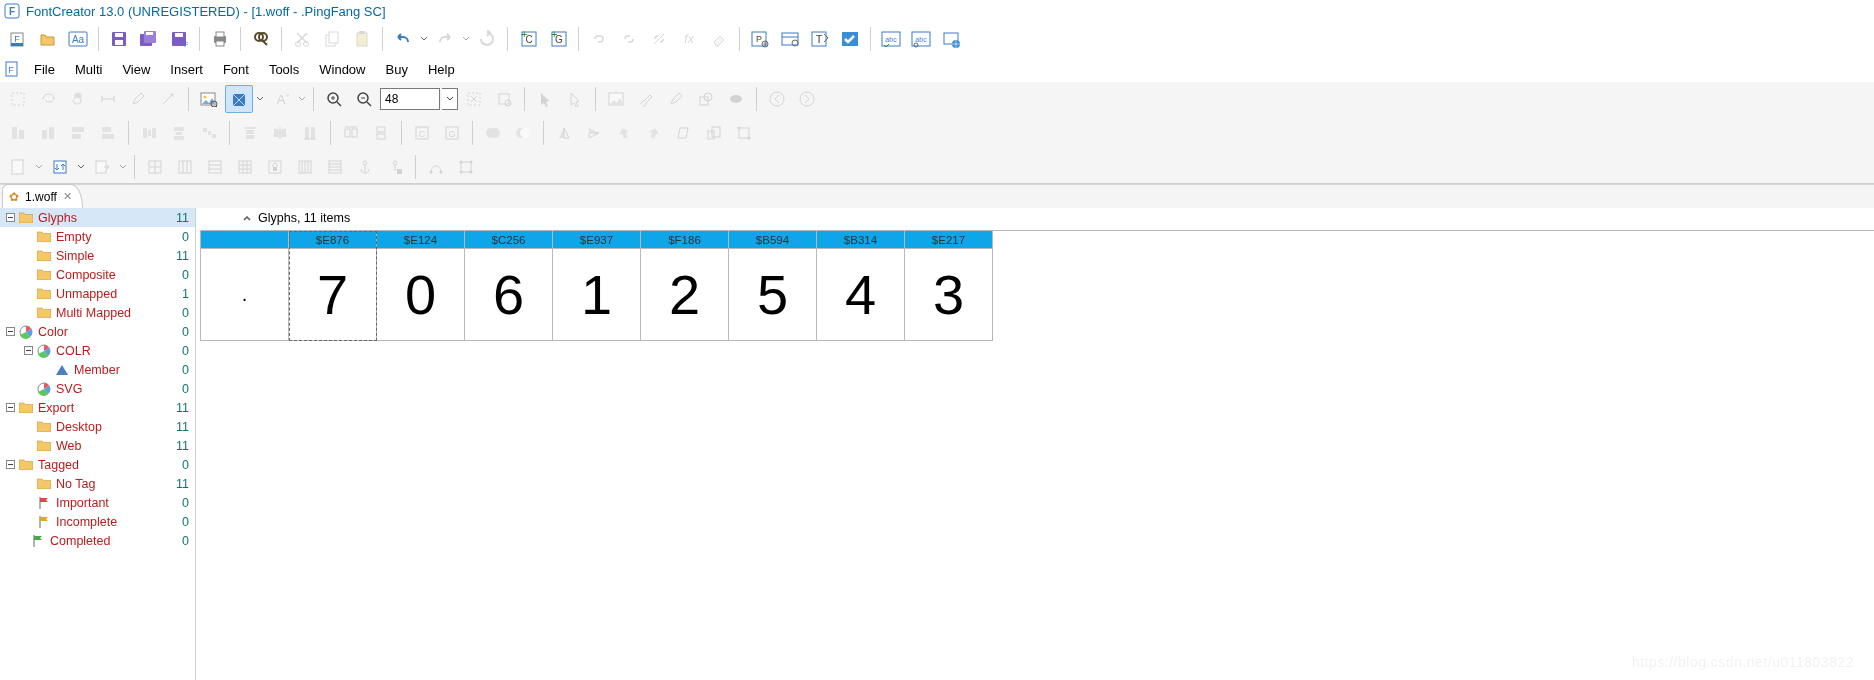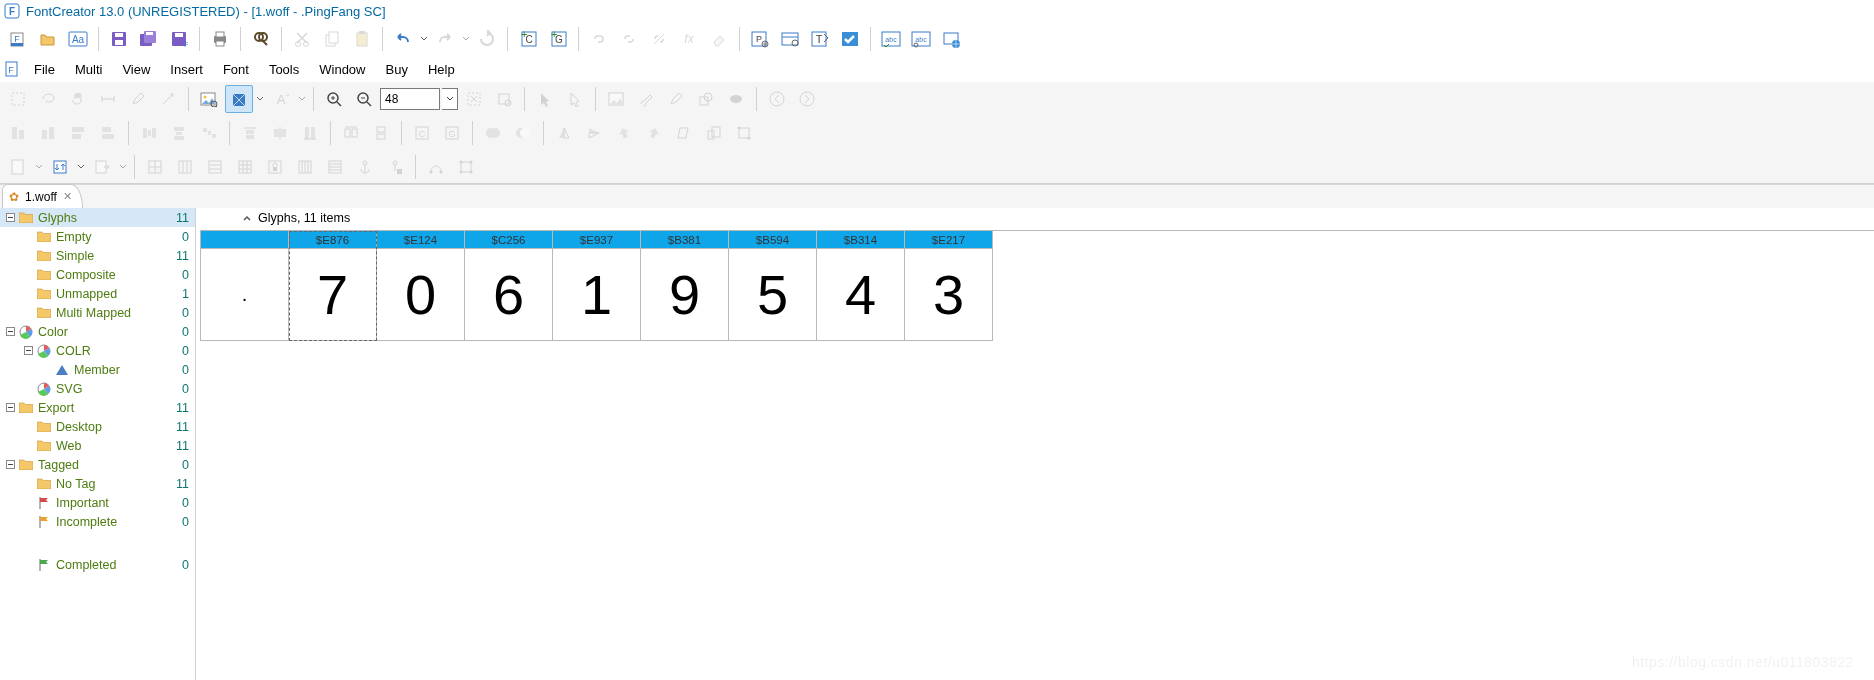--- a/index.html
+++ b/index.html
@@ -34,21 +34,21 @@
 .doc-tab .close { color: #888; font-size: 11px; cursor:pointer; }
 
 
 .main { display: flex; height: calc(680px - 22px - 34px - 26px - 34px - 34px - 34px - 24px); }
 .sidebar { width: 196px; border-right: 1px solid #d0d0d0; background: #fff; overflow: auto; }
 .tree-row { display: flex; align-items: center; height: 19px; padding-right: 6px; cursor: default; position:relative; }
 .tree-row.selected { background: #d6e8f7; }
 .tree-toggle { width: 12px; height: 12px; display:flex; align-items:center; justify-content:center; margin-right: 2px; cursor:pointer; }
 .tree-toggle svg { display:block; }
 .tree-icon { width: 16px; height: 14px; margin-right: 4px; display:flex; align-items:center; justify-content:center; }
-.tree-label { flex: 1; font-size: 12.5px; color: #4d7c0f; white-space: nowrap; overflow: hidden; }
+.tree-label { flex: 1; font-size: 12.5px; color: #b91c1c; white-space: nowrap; overflow: hidden; }
 .tree-count { font-size: 12.5px; color: #0f766e; text-align: right; min-width: 20px; }
 
 
 .content { flex: 1; display: flex; flex-direction: column; background: #fff; }
 .content-header { display:flex; align-items:center; height: 20px; padding-left: 4px; font-size: 12.5px; gap:4px;margin-left:40px;}
 .content-header .up-arrow { width:14px; height:14px; display:flex; align-items:center; justify-content:center; cursor:pointer; }
 
 .glyph-grid { display: flex; margin: 2px 0 0 4px; border-top: 1px solid #b8b8b8; border-left: 1px solid #b8b8b8; }
 .glyph-cell { width: 88px; background: #fff; border-right: 1px solid #b8b8b8; }
 .glyph-cell.selected { outline: 1px dashed #666; outline-offset: -1px; }
@@ -927,21 +927,21 @@
         <span class="tree-toggle"></span>
         <span class="tree-icon">
           <svg width="12" height="14">
             <line x1="2" y1="1" x2="2" y2="13" stroke="#666"></line>
             <path d="M2 2h8l-2 2 2 2H2z" fill="#e8a030"></path>
           </svg>
         </span>
         <span class="tree-label">Incomplete</span>
         <span class="tree-count">0</span>
       </div>
-      <div class="tree-row" style="padding-left: 22px; margin-top: 24px;">
+      <div class="tree-row" style="padding-left: 16px;">
         <span class="tree-toggle"></span>
         <span class="tree-icon">
           <svg width="12" height="14">
             <line x1="2" y1="1" x2="2" y2="13" stroke="#666"></line>
             <path d="M2 2h8l-2 2 2 2H2z" fill="#4aa84a"></path>
           </svg>
         </span>
         <span class="tree-label">Completed</span>
         <span class="tree-count">0</span>
       </div>
@@ -970,22 +970,22 @@
         </div>
         <div class="glyph-cell">
           <div class="glyph-head">$C256</div>
           <div class="glyph-body">6</div>
         </div>
         <div class="glyph-cell">
           <div class="glyph-head">$E937</div>
           <div class="glyph-body">1</div>
         </div>
         <div class="glyph-cell">
-          <div class="glyph-head">$B381</div>
-          <div class="glyph-body">9</div>
+          <div class="glyph-head">$F186</div>
+          <div class="glyph-body">2</div>
         </div>
         <div class="glyph-cell">
           <div class="glyph-head">$B594</div>
           <div class="glyph-body">5</div>
         </div>
         <div class="glyph-cell">
           <div class="glyph-head">$B314</div>
           <div class="glyph-body">4</div>
         </div>
         <div class="glyph-cell">

